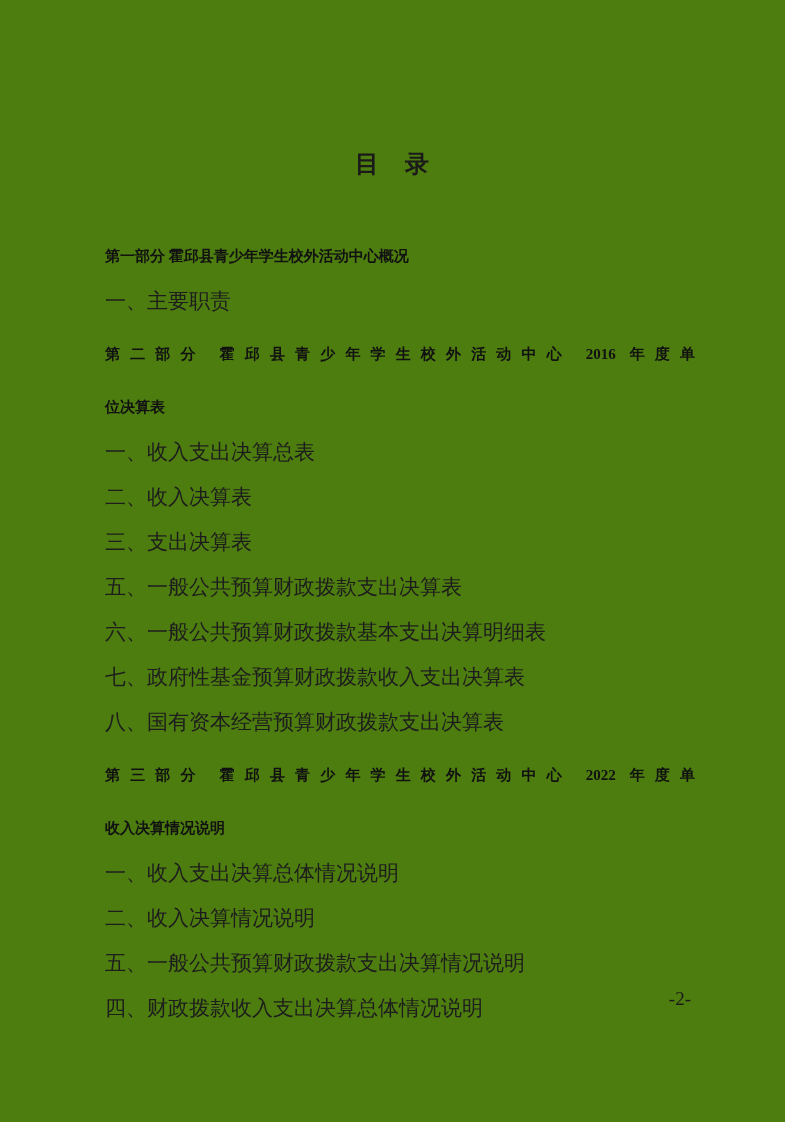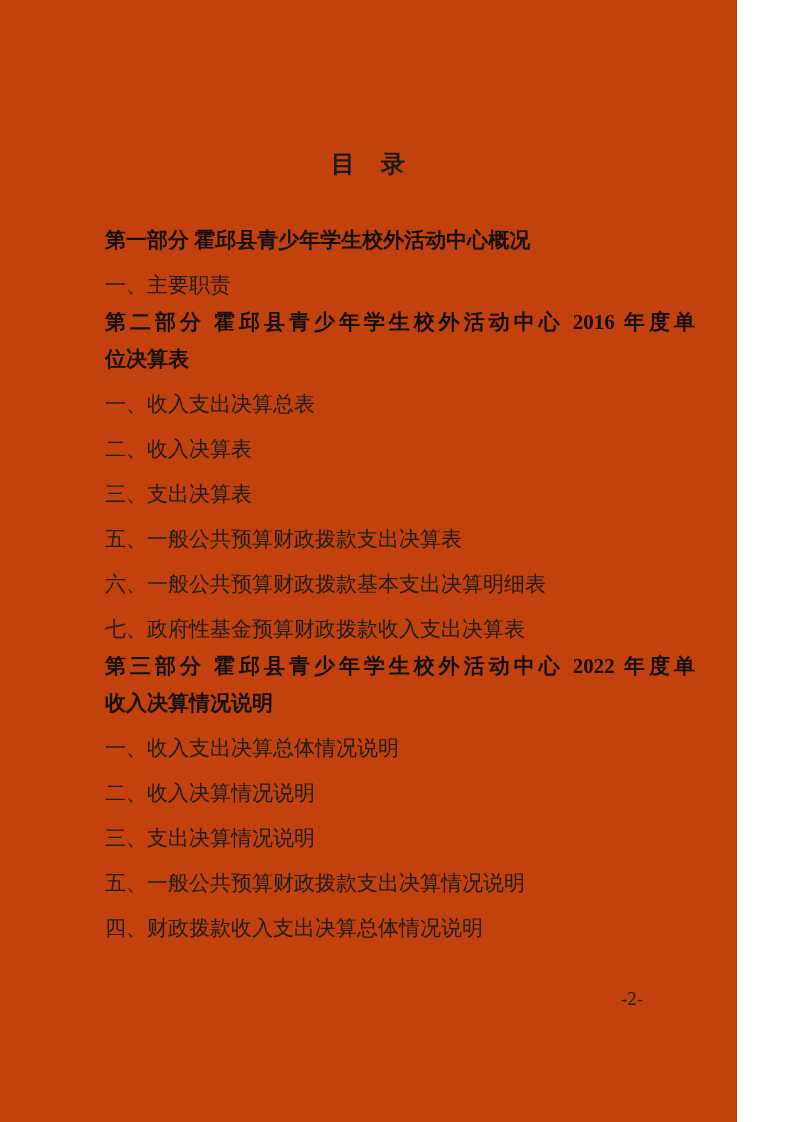--- a/index.html
+++ b/index.html
@@ -4,48 +4,50 @@
 <style>
   html, body {
     margin: 0;
     padding: 0;
     background: #ffffff;
   }
   .page {
     position: relative;
     width: 737px;
     height: 1122px;
-    background: #c2410c;
+    background: #4d7c0f;
     overflow: hidden;
     font-family: "Liberation Serif", "DejaVu Serif", serif;
     color: #1a1a1a;
+    padding-left: 48px;
   }
   .doc-title {
     position: absolute;
     top: 148px;
     left: 0;
     right: 0;
     text-align: center;
     font-size: 24px;
     font-weight: bold;
     letter-spacing: 1px;
     color: #1a1a1a;
   }
   .toc {
     position: absolute;
     top: 222px;
     left: 105px;
     width: 590px;
   }
   .heading-line {
-    font-size: 21px;
+    font-size: 15px;
     line-height: 37px;
     height: 37px;
     font-weight: bold;
     color: #111111;
+    margin-top: 16px;
   }
   .heading-line.justify-full {
     text-align: justify;
     text-align-last: justify;
   }
   .toc-item {
     font-size: 21px;
     line-height: 37px;
     height: 37px;
     font-weight: normal;
@@ -70,23 +72,23 @@
       <div class="heading-line">第一部分 霍邱县青少年学生校外活动中心概况</div>
       <div class="toc-item">一、主要职责</div>
       <div class="heading-line justify-full">第二部分 霍邱县青少年学生校外活动中心 2016 年度单</div>
       <div class="heading-line">位决算表</div>
       <div class="toc-item">一、收入支出决算总表</div>
       <div class="toc-item">二、收入决算表</div>
       <div class="toc-item">三、支出决算表</div>
       <div class="toc-item">五、一般公共预算财政拨款支出决算表</div>
       <div class="toc-item">六、一般公共预算财政拨款基本支出决算明细表</div>
       <div class="toc-item">七、政府性基金预算财政拨款收入支出决算表</div>
+      <div class="toc-item">八、国有资本经营预算财政拨款支出决算表</div>
       <div class="heading-line justify-full">第三部分 霍邱县青少年学生校外活动中心 2022 年度单</div>
       <div class="heading-line">收入决算情况说明</div>
       <div class="toc-item">一、收入支出决算总体情况说明</div>
       <div class="toc-item">二、收入决算情况说明</div>
-      <div class="toc-item">三、支出决算情况说明</div>
       <div class="toc-item">五、一般公共预算财政拨款支出决算情况说明</div>
       <div class="toc-item">四、财政拨款收入支出决算总体情况说明</div>
     </div>
 
   <div class="page-number">-2-</div>
 </div>
 
 </body></html>

